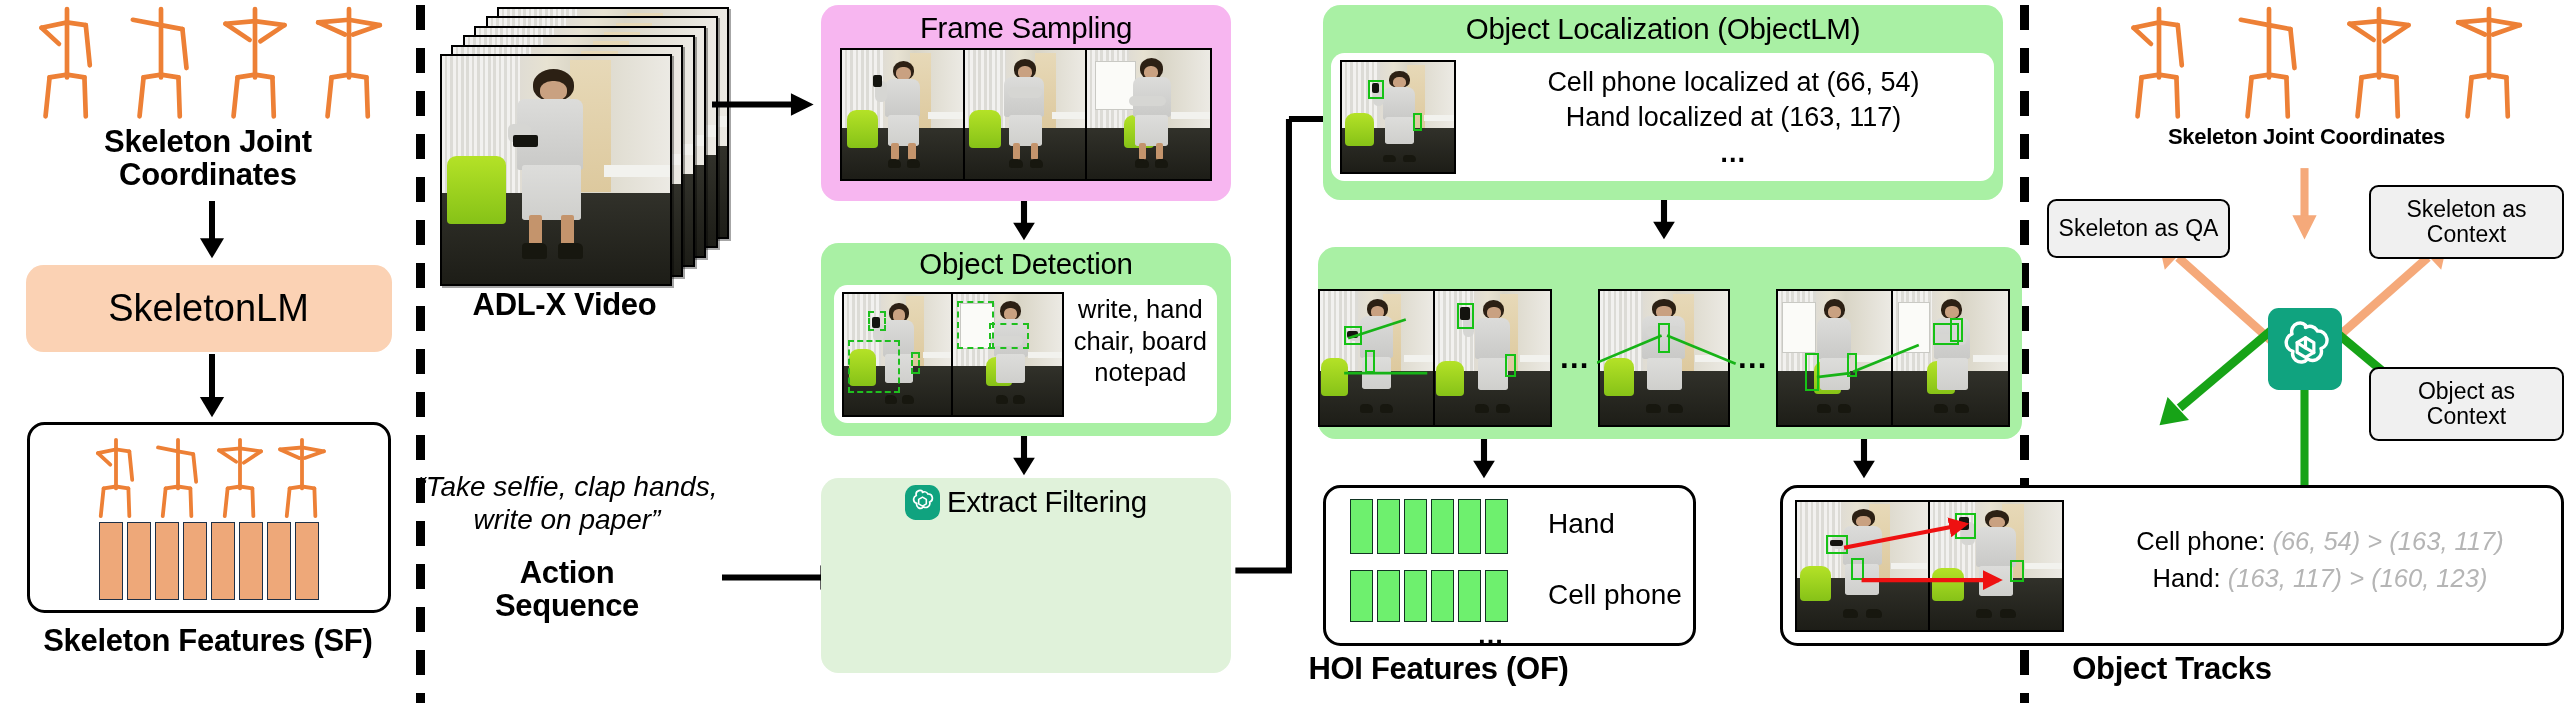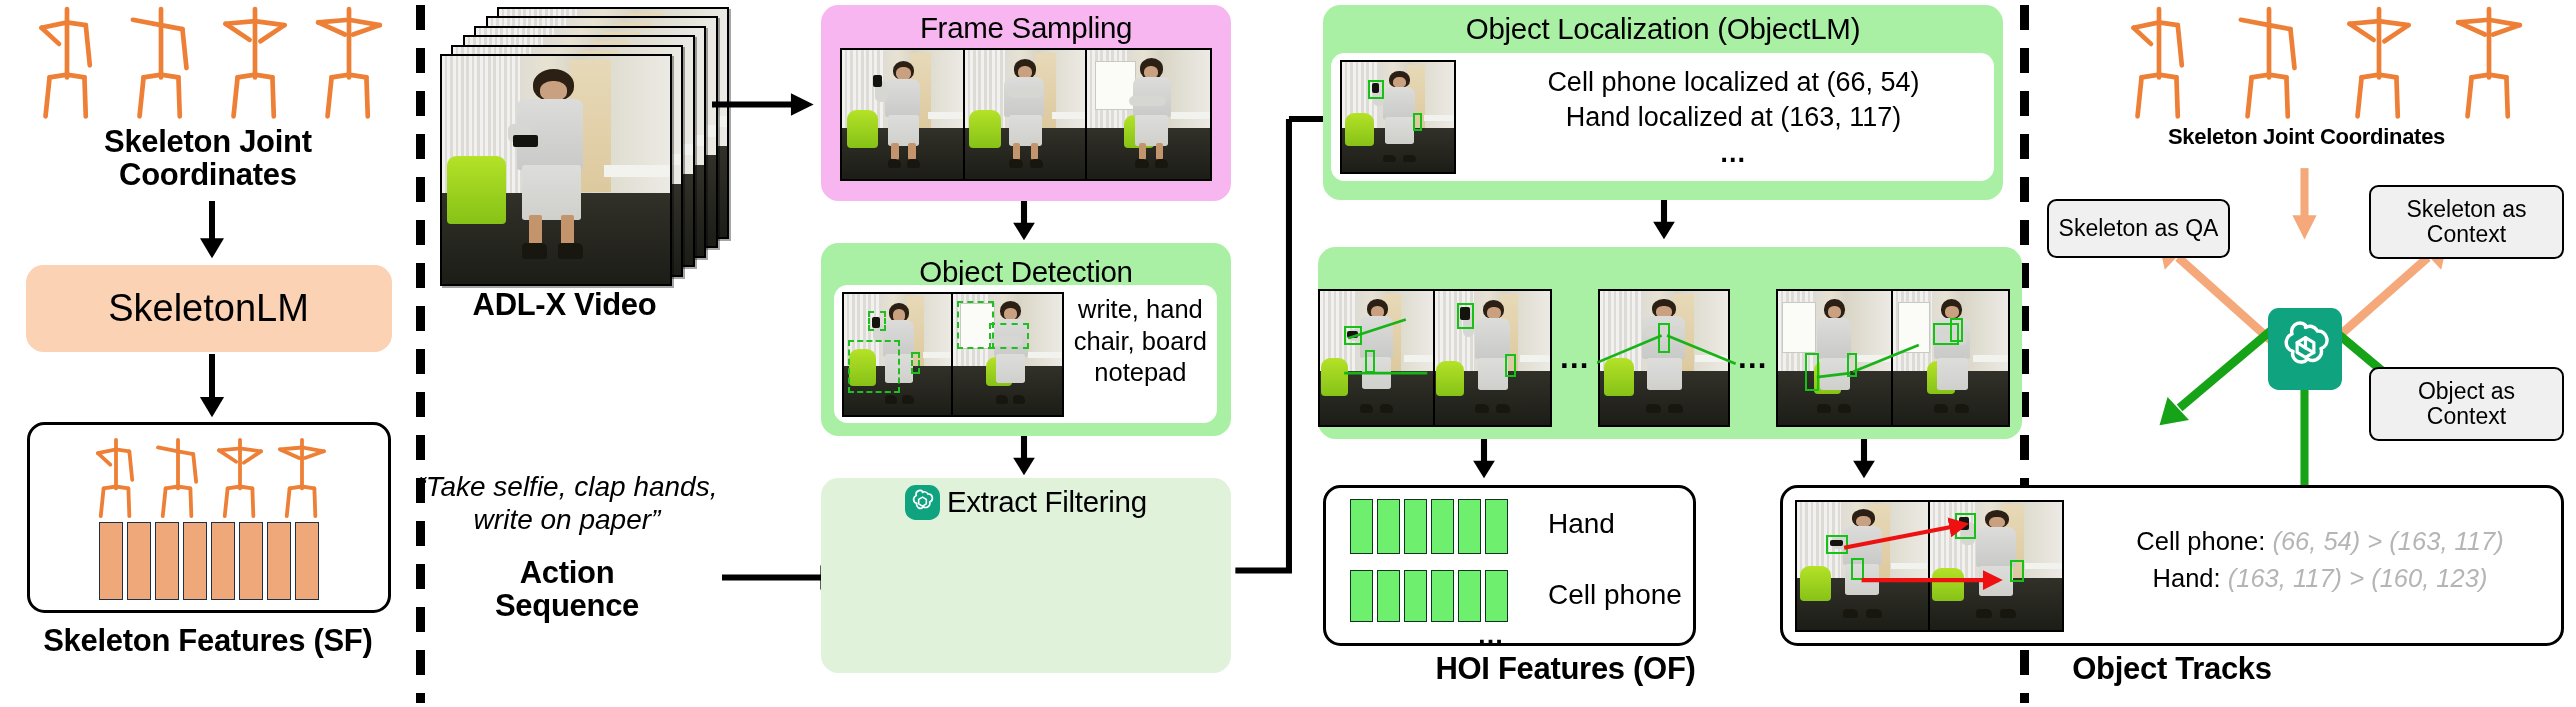--- a/index.html
+++ b/index.html
@@ -384,21 +384,21 @@
       </div>
     </div>
   </div>
 
   <svg class="abs arrow-svg" style="left:1007px; top:201px;" width="34" height="42" viewBox="0 0 50 62">
     <line x1="25" y1="0" x2="25" y2="36" stroke="#000" stroke-width="9"></line>
     <polygon points="25,58 9,32 41,32" fill="#000"></polygon>
   </svg>
 
   <div class="abs green-box" style="left:821px; top:243px; width:410px; height:193px;">
-    <div class="box-title" style="padding-top:12px; font-size:29.5px;">Object Detection</div>
+    <div class="box-title" style="padding-top:4px; font-size:29.5px;">Object Detection</div>
     <div class="abs inner-white" style="left:13.4px; top:42px; width:383px; height:138px; display:flex; align-items:center;">
       <div class="abs" style="left:8px; top:6.7px; width:222px; height:125px; display:flex; border:2px solid #000;">
         <div class="photo" style="width:50%; height:100%; border-right:2px solid #000; position:relative;">
           <div class="wall"></div>
             <div class="wallstripes"></div>
           <div class="door" style="left:58%; width:16%;"></div>
             <div class="floor"></div>
           <div class="table" style="left:73%; top:48%; width:27%; height:5%;"></div>
           <div class="chair" style="left:4%; top:46%; width:26%; height:30%;"></div>
           <div class="head" style="left:42%; top:8%; width:18%; height:15%;"></div>
@@ -631,21 +631,21 @@
       <div class="bar-green" style="width:23px;height:52px;"></div>
       <div class="bar-green" style="width:23px;height:52px;"></div>
       <div class="bar-green" style="width:23px;height:52px;"></div>
       <div class="bar-green" style="width:23px;height:52px;"></div>
       <div class="bar-green" style="width:23px;height:52px;"></div>
     </div>
     <div class="abs" style="left:222px; top:91px; font-size:28px;">Cell phone</div>
     <div class="abs dots" style="left:151px; top:132px; font-size:27px;">…</div>
   </div>
 
-  <div class="abs caption" style="left:1379px; top:653px; width:373px; font-size:31px;"><span>HOI Features (OF)</span></div>
+  <div class="abs caption" style="left:1252px; top:653px; width:373px; font-size:31px;"><span>HOI Features (OF)</span></div>
 
   <div class="abs black-outline" style="left:1780px; top:485px; width:784px; height:161px; display:flex; align-items:center;">
     <div style="display:flex; border:2px solid #000; width:269px; height:132px; margin-left:12px; position:relative;">
       <div class="photo" style="width:50%; height:100%; border-right:2px solid #000;">
         <div class="wall"></div>
           <div class="wallstripes"></div>
         <div class="door" style="left:55%; width:16%;"></div>
           <div class="floor"></div>
         <div class="table" style="left:72%; top:48%; width:28%; height:5%;"></div>
         <div class="chair" style="left:2%; top:50%; width:24%; height:28%;"></div>

